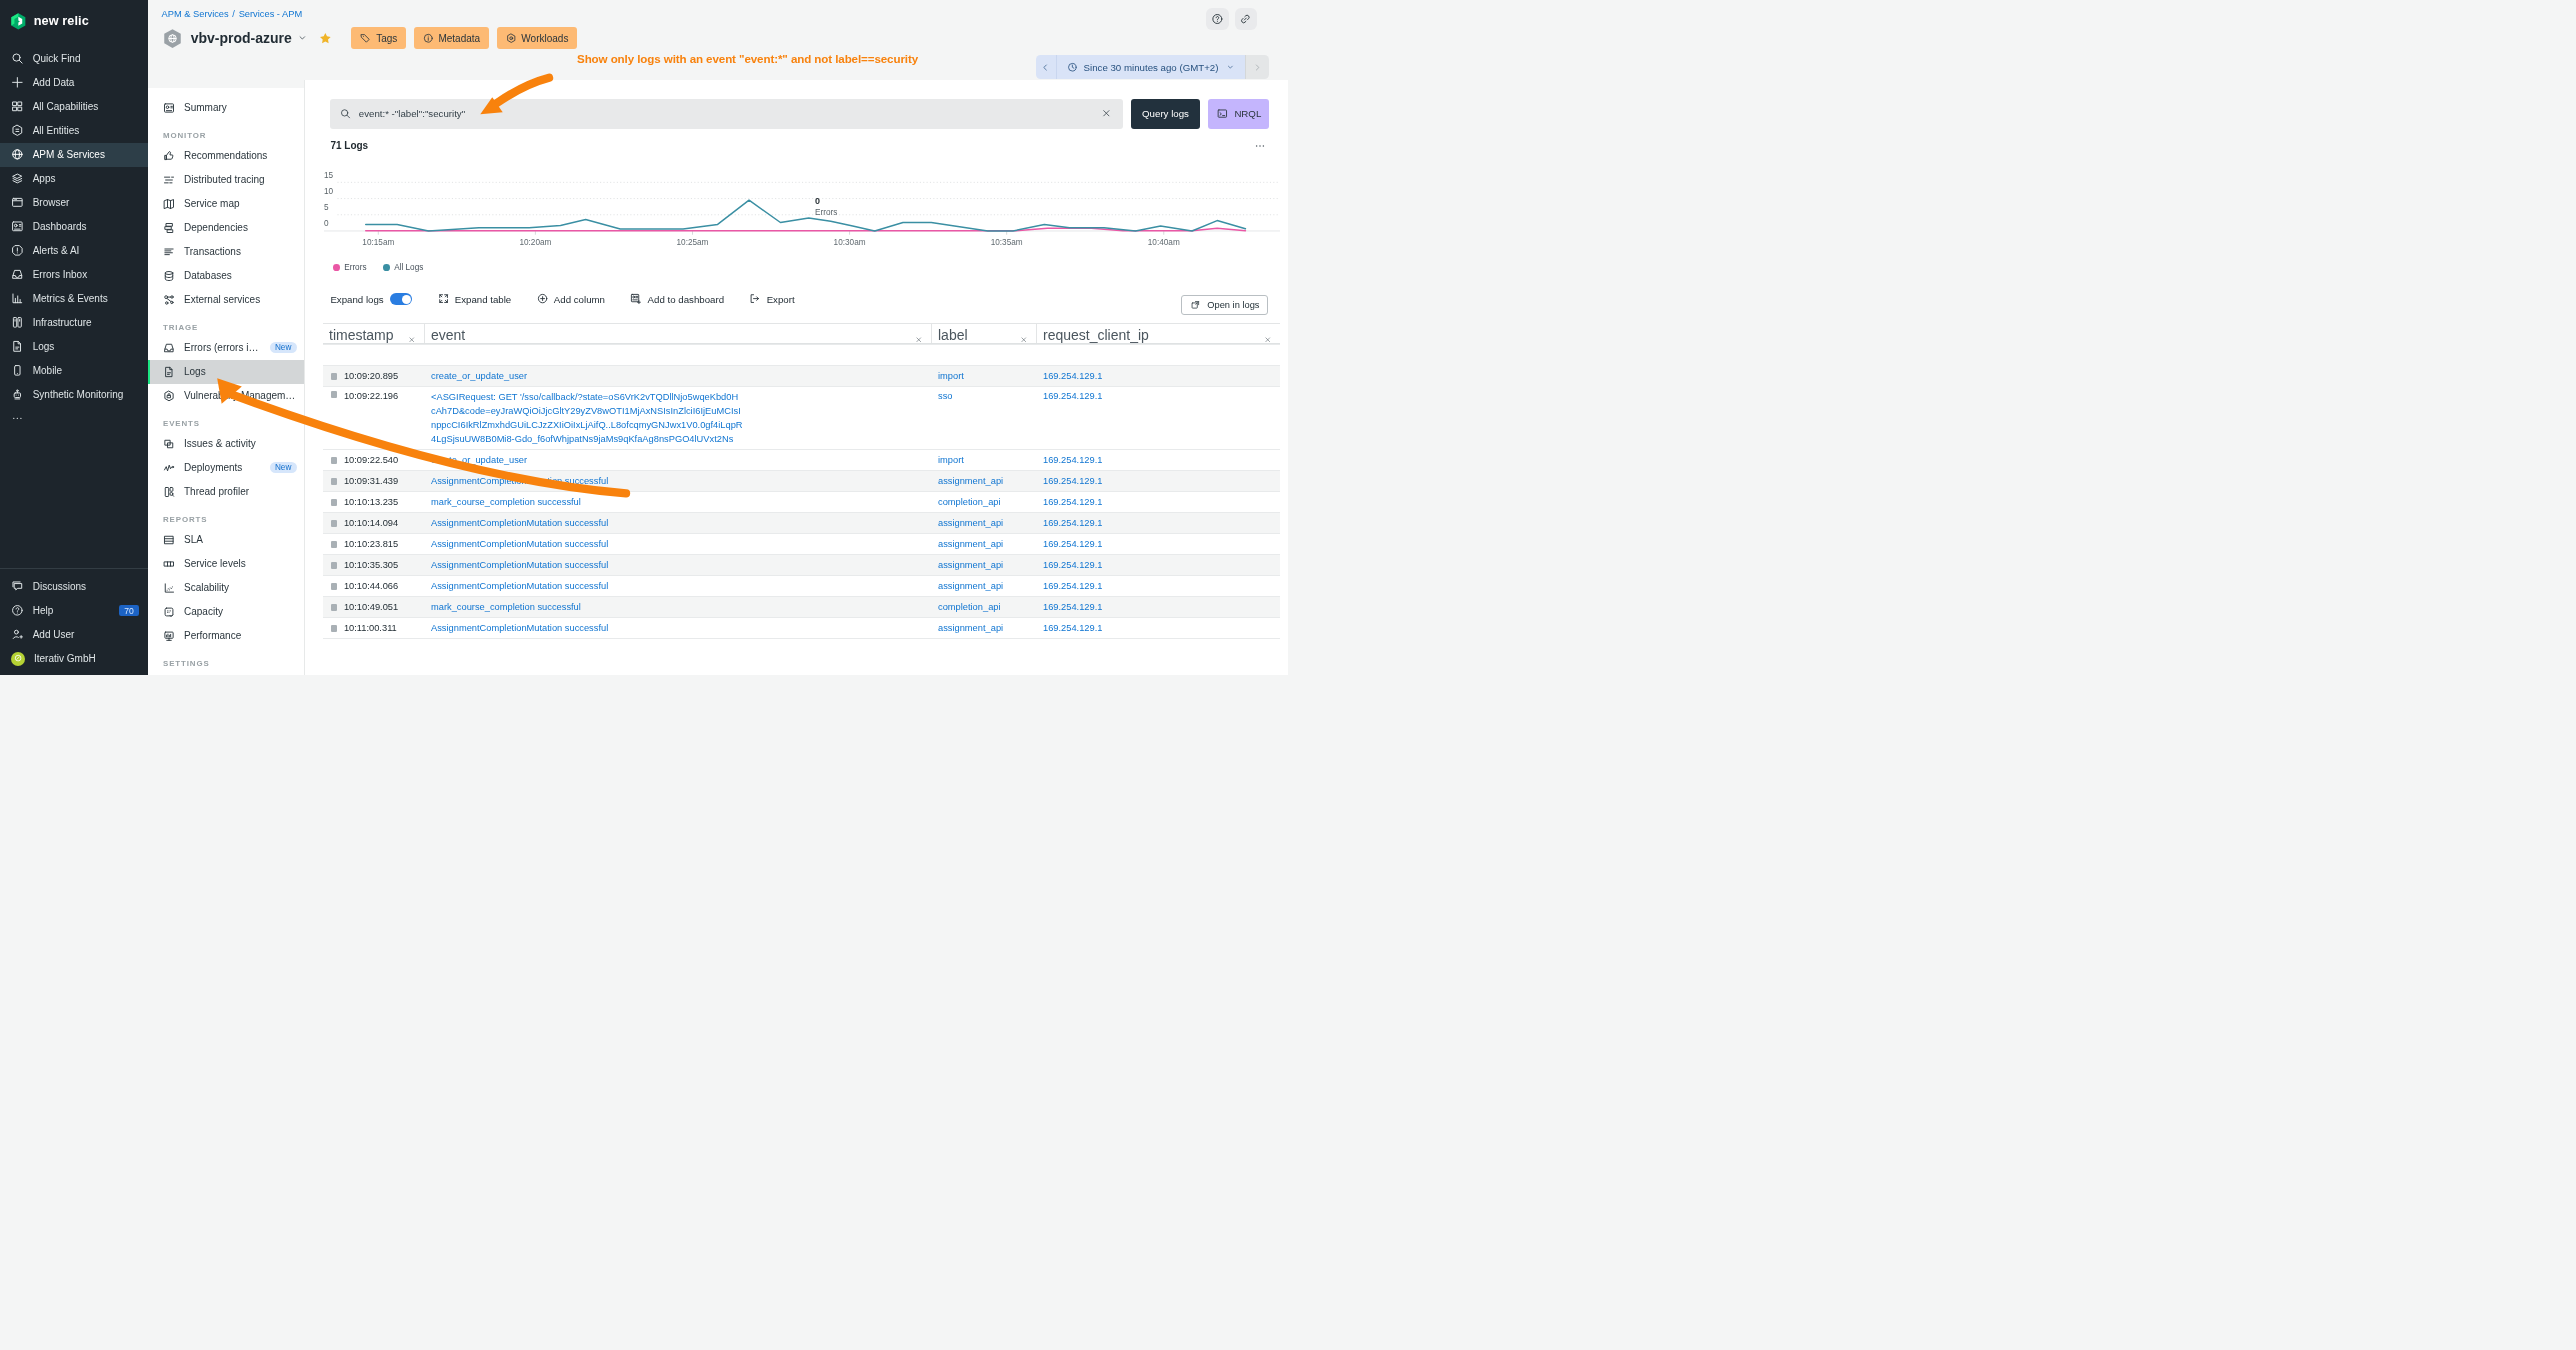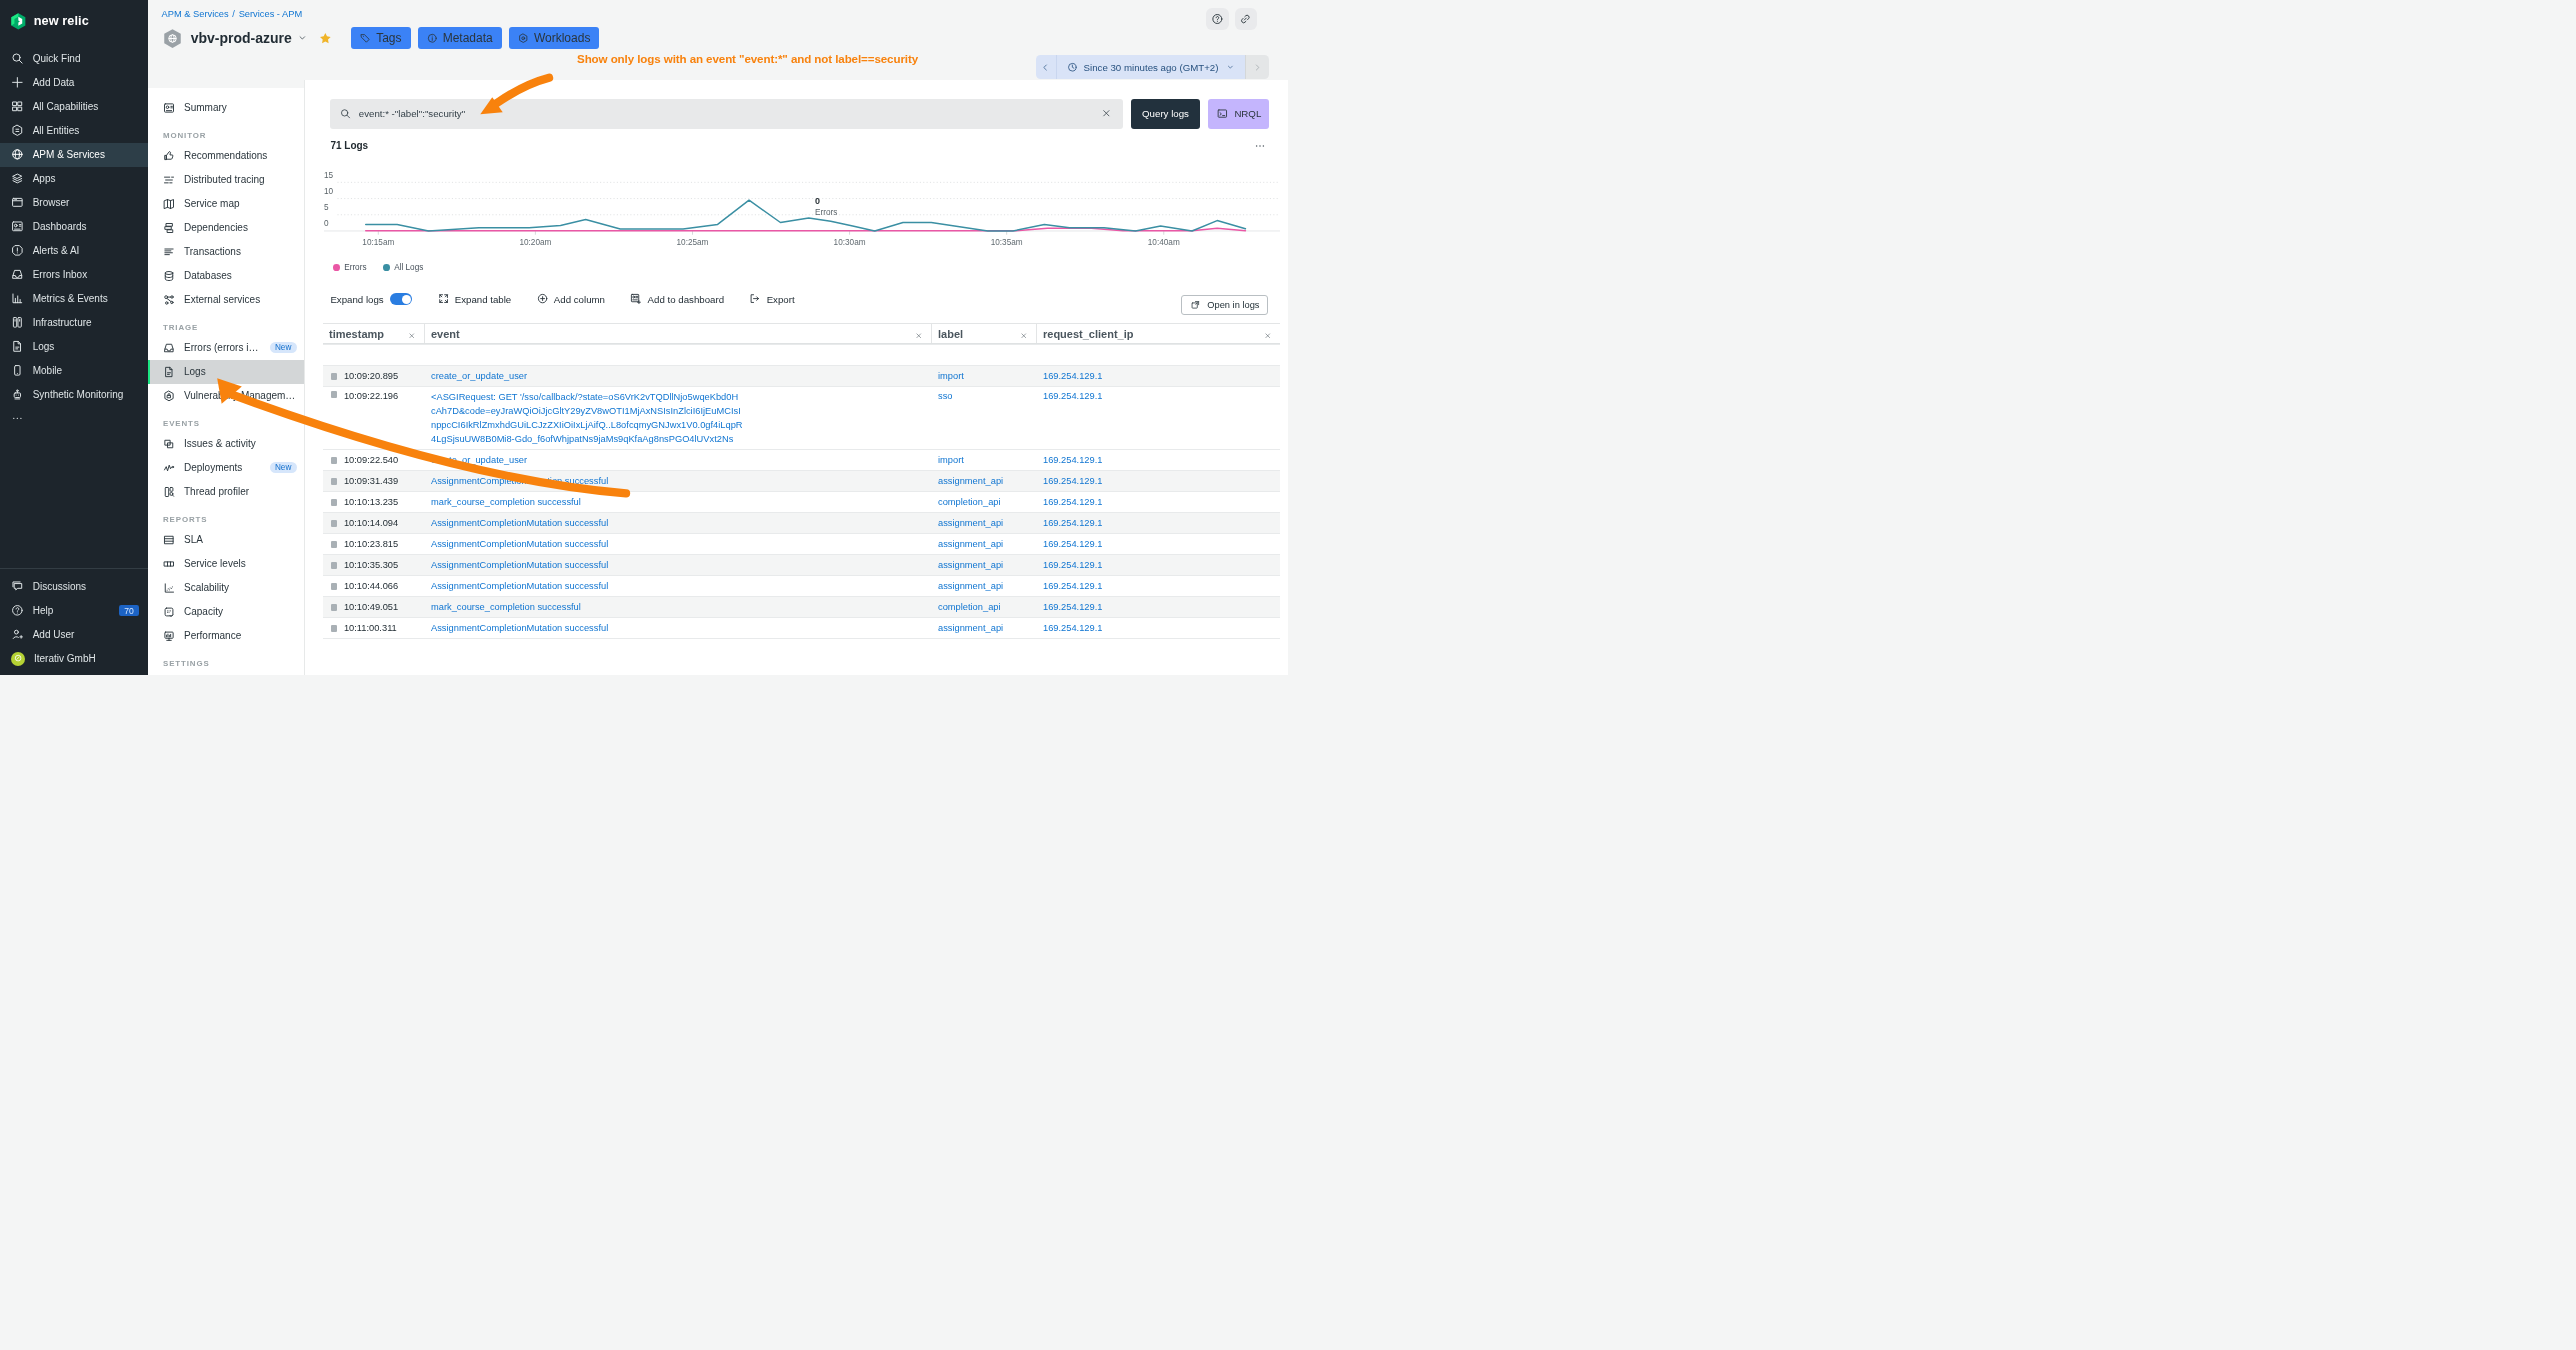--- a/index.html
+++ b/index.html
@@ -23,21 +23,21 @@
 
   
   .header { position:absolute; left:148px; top:0; right:0; height:80px; background:#f4f5f5; z-index:2; }
   .breadcrumb { position:absolute; left:13.5px; top:9px; font-size:9.3px; color:#1075d1; display:flex; gap:3.7px; }
   .breadcrumb .crumb { cursor:pointer; }
   .titlerow { position:absolute; left:13.5px; top:27px; display:flex; align-items:center; }
   .hexicon { width:21px; height:21px; }
   .titletext { font-size:14px; font-weight:700; color:#222d35; margin-left:8.2px; }
   .titlerow .ic.chev { width:9.7px; height:9.7px; margin-left:3.7px; color:#39444c; }
   .titlerow .ic.star { width:12.7px; height:12.7px; margin-left:11.2px; }
-  .hbtn { display:inline-flex; align-items:center; gap:5.2px; height:22.4px; padding:0 9px; background:#3b82f6; border:none; border-radius:3px; font-size:12px; color:#2a353c; font-family:inherit; cursor:pointer; margin-left:7.5px; }
+  .hbtn { display:inline-flex; align-items:center; gap:5.2px; height:22.4px; padding:0 9px; background:#fdba74; border:none; border-radius:3px; font-size:10px; color:#2a353c; font-family:inherit; cursor:pointer; margin-left:7.5px; }
   .hbtn:first-of-type { margin-left:19.4px; }
   .hbtn .ic { width:10.5px; height:10.5px; flex-basis:10.5px; }
   .annotation { position:absolute; left:429px; top:52px; color:#f8820d; font-weight:700; font-size:11.6px; letter-spacing:-0.1px; white-space:nowrap; }
   .topright { position:absolute; right:31px; top:7.5px; display:flex; gap:6px; }
   .iconbtn { width:22.4px; height:22.4px; border-radius:6px; background:#e9eaec; border:none; display:flex; align-items:center; justify-content:center; color:#2a353c; cursor:pointer; }
   .iconbtn .ic { width:12px; height:12px; }
   .timepicker { position:absolute; right:18.7px; top:55px; height:24px; display:flex; border-radius:4.5px; overflow:hidden; font-size:9.7px; }
   .tp-prev { width:21px; background:#d9e3f7; border:none; color:#27517f; display:flex; align-items:center; justify-content:center; cursor:pointer; border-right:0.7px solid #c9d6ef; }
   .tp-main { display:flex; align-items:center; gap:5.2px; padding:0 9px; background:#d9e3f7; color:#27517f; cursor:pointer; }
   .tp-main .ic { width:10.5px; height:10.5px; color:#27517f; }
@@ -75,21 +75,21 @@
   .toggle { width:22.4px; height:12px; border-radius:6px; background:#2a7de1; position:relative; display:inline-block; cursor:pointer; }
   .toggle .knob { position:absolute; right:1.5px; top:1.5px; width:9px; height:9px; border-radius:50%; background:#fff; }
   .btn-openlogs { position:absolute; right:20px; top:215px; height:20px; padding:0 7.5px; background:#fff; border:0.7px solid #b9bfc3; border-radius:3px; font-size:9.3px; color:#223037; font-family:inherit; display:flex; align-items:center; gap:5.2px; cursor:pointer; }
   .btn-openlogs .ic { width:9.7px; height:9.7px; }
 
   
   .logtable { position:absolute; left:18px; top:243px; width:957px; }
   .trow { display:grid; grid-template-columns:102px 507px 105px 1fr; border-top:0.7px solid #e8eaeb; }
   .trow.head { border-top:0.7px solid #e3e5e6; border-bottom:0.7px solid #dfe2e3; }
   .trow.shaded { background:#f4f5f5; }
-  .hcell { display:flex; align-items:center; height:19.4px; padding:0 6px; font-size:11px; color:#4b565e;font-weight:bold; }
+  .hcell { display:flex; align-items:flex-end; height:19.4px; padding:0 6px; font-size:14px; color:#4b565e; }
   .hcell:not(:last-child) { border-right:0.7px solid #e3e5e6; }
   .hcell .xbtn { margin-left:auto; background:none; border:none; color:#555f66; width:12px; height:12px; cursor:pointer; padding:0; }
   .hcell .xbtn .ic { width:7.5px; height:7.5px; }
   .cell { padding:3px 6px; font-size:9.3px; display:flex; align-items:center; min-height:20px; }
   .cell.multi { align-items:flex-start; flex-direction:column; justify-content:flex-start; }
   .cb { width:6.7px; height:6.7px; background:#a9b0b5; border-radius:1.1px; margin-right:6.7px; flex:0 0 6.7px; cursor:pointer; }
   .time { color:#232e35; }
   .link { color:#1075d1; cursor:pointer; }
   .evline { color:#1075d1; line-height:14px; white-space:nowrap; cursor:pointer; }
   .cell.tscell { padding-left:7.5px; }

